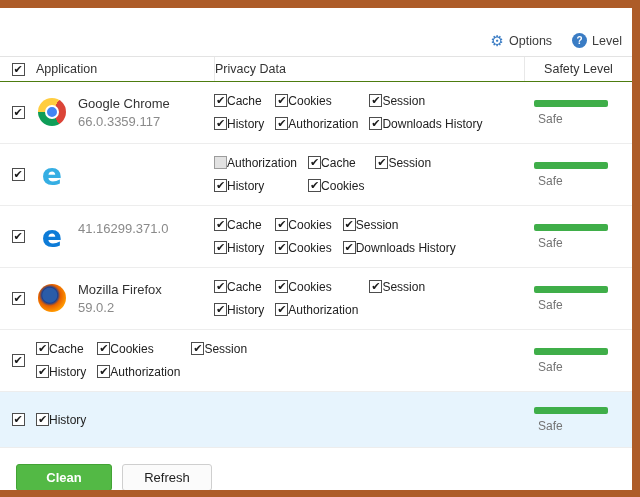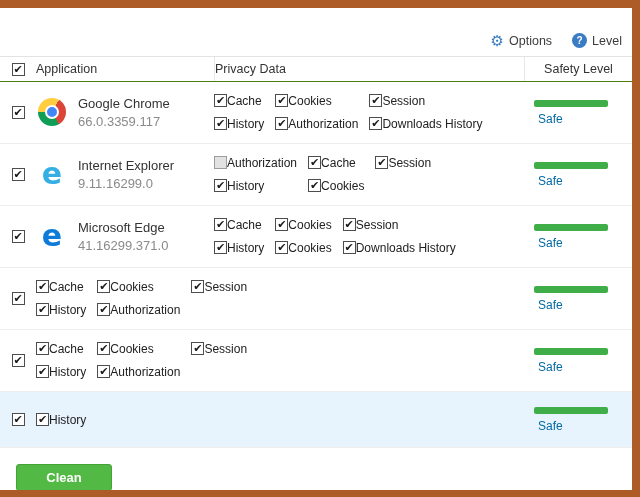--- a/index.html
+++ b/index.html
@@ -86,21 +86,21 @@
     display: grid;
     grid-template-columns: repeat(3, max-content);
     column-gap: 11px;
     row-gap: 9px;
     align-items: center;
   }
   .privacy-item { display: flex; align-items: flex-start; cursor: pointer; }
   .privacy-label { font-size: 12px; color: #222; white-space: nowrap; }
   .safety-cell { display: flex; flex-direction: column; align-items: flex-start; width: 88px; }
   .safety-bar { width: 74px; height: 7px; background: #3fae49; border-radius: 2px; }
-  .safety-text { margin-top: 5px; margin-left: 4px; font-size: 12px; color: #0369a1; }
+  .safety-text { margin-top: 5px; margin-left: 4px; font-size: 12px; color: #737373; }
   
   .icon-chrome {
     width: 28px; height: 28px; border-radius: 50%;
     background: conic-gradient(from 150deg, #0f9d58 0 120deg, #ffcd40 120deg 240deg, #db4437 240deg 360deg);
     position: relative;
   }
   .icon-chrome::after {
     content: ""; position: absolute; top: 7px; left: 7px;
     width: 14px; height: 14px; border-radius: 50%;
     background: #4285f4; border: 2.5px solid #fff;
@@ -226,24 +226,20 @@
 
   <div class="row">
     <div class="col-check">
       <span class="cb checked"></span>
     </div>
     <div class="col-app">
       <div class="app-cell">
         <div class="icon-box">
               <span class="app-icon-shape icon-ie">e</span>
             </div>
-        <div class="app-texts">
-          <span class="app-name">Internet Explorer</span>
-          <span class="app-version">9.11.16299.0</span>
-        </div>
       </div>
     </div>
     <div class="col-privacy">
       <div class="privacy-grid">
             <span class="privacy-item">
               <span class="cb unchecked"></span>
               <span class="privacy-label">Authorization</span>
             </span>
             <span class="privacy-item">
               <span class="cb checked"></span>
@@ -274,21 +270,20 @@
   <div class="row">
     <div class="col-check">
       <span class="cb checked"></span>
     </div>
     <div class="col-app">
       <div class="app-cell">
         <div class="icon-box">
               <span class="app-icon-shape icon-edge">e</span>
             </div>
         <div class="app-texts">
-          <span class="app-name">Microsoft Edge</span>
           <span class="app-version">41.16299.371.0</span>
         </div>
       </div>
     </div>
     <div class="col-privacy">
       <div class="privacy-grid">
             <span class="privacy-item">
               <span class="cb checked"></span>
               <span class="privacy-label">Cache</span>
             </span>
@@ -319,20 +314,31 @@
         <div class="safety-bar"></div>
         <span class="safety-text">Safe</span>
       </div>
     </div>
   </div>
 
   <div class="row">
     <div class="col-check">
       <span class="cb checked"></span>
     </div>
+    <div class="col-app">
+      <div class="app-cell">
+        <div class="icon-box">
+              <span class="app-icon-shape icon-firefox"></span>
+            </div>
+        <div class="app-texts">
+          <span class="app-name">Mozilla Firefox</span>
+          <span class="app-version">59.0.2</span>
+        </div>
+      </div>
+    </div>
     <div class="col-privacy">
       <div class="privacy-grid">
             <span class="privacy-item">
               <span class="cb checked"></span>
               <span class="privacy-label">Cache</span>
             </span>
             <span class="privacy-item">
               <span class="cb checked"></span>
               <span class="privacy-label">Cookies</span>
             </span>
@@ -410,15 +416,16 @@
       <div class="safety-cell">
         <div class="safety-bar"></div>
         <span class="safety-text">Safe</span>
       </div>
     </div>
   </div>
 </div>
 
   <div class="footer">
     <button class="btn btn-clean">Clean</button>
+    <button class="btn btn-refresh">Refresh</button>
   </div>
 
 </div>
 
 </body></html>

